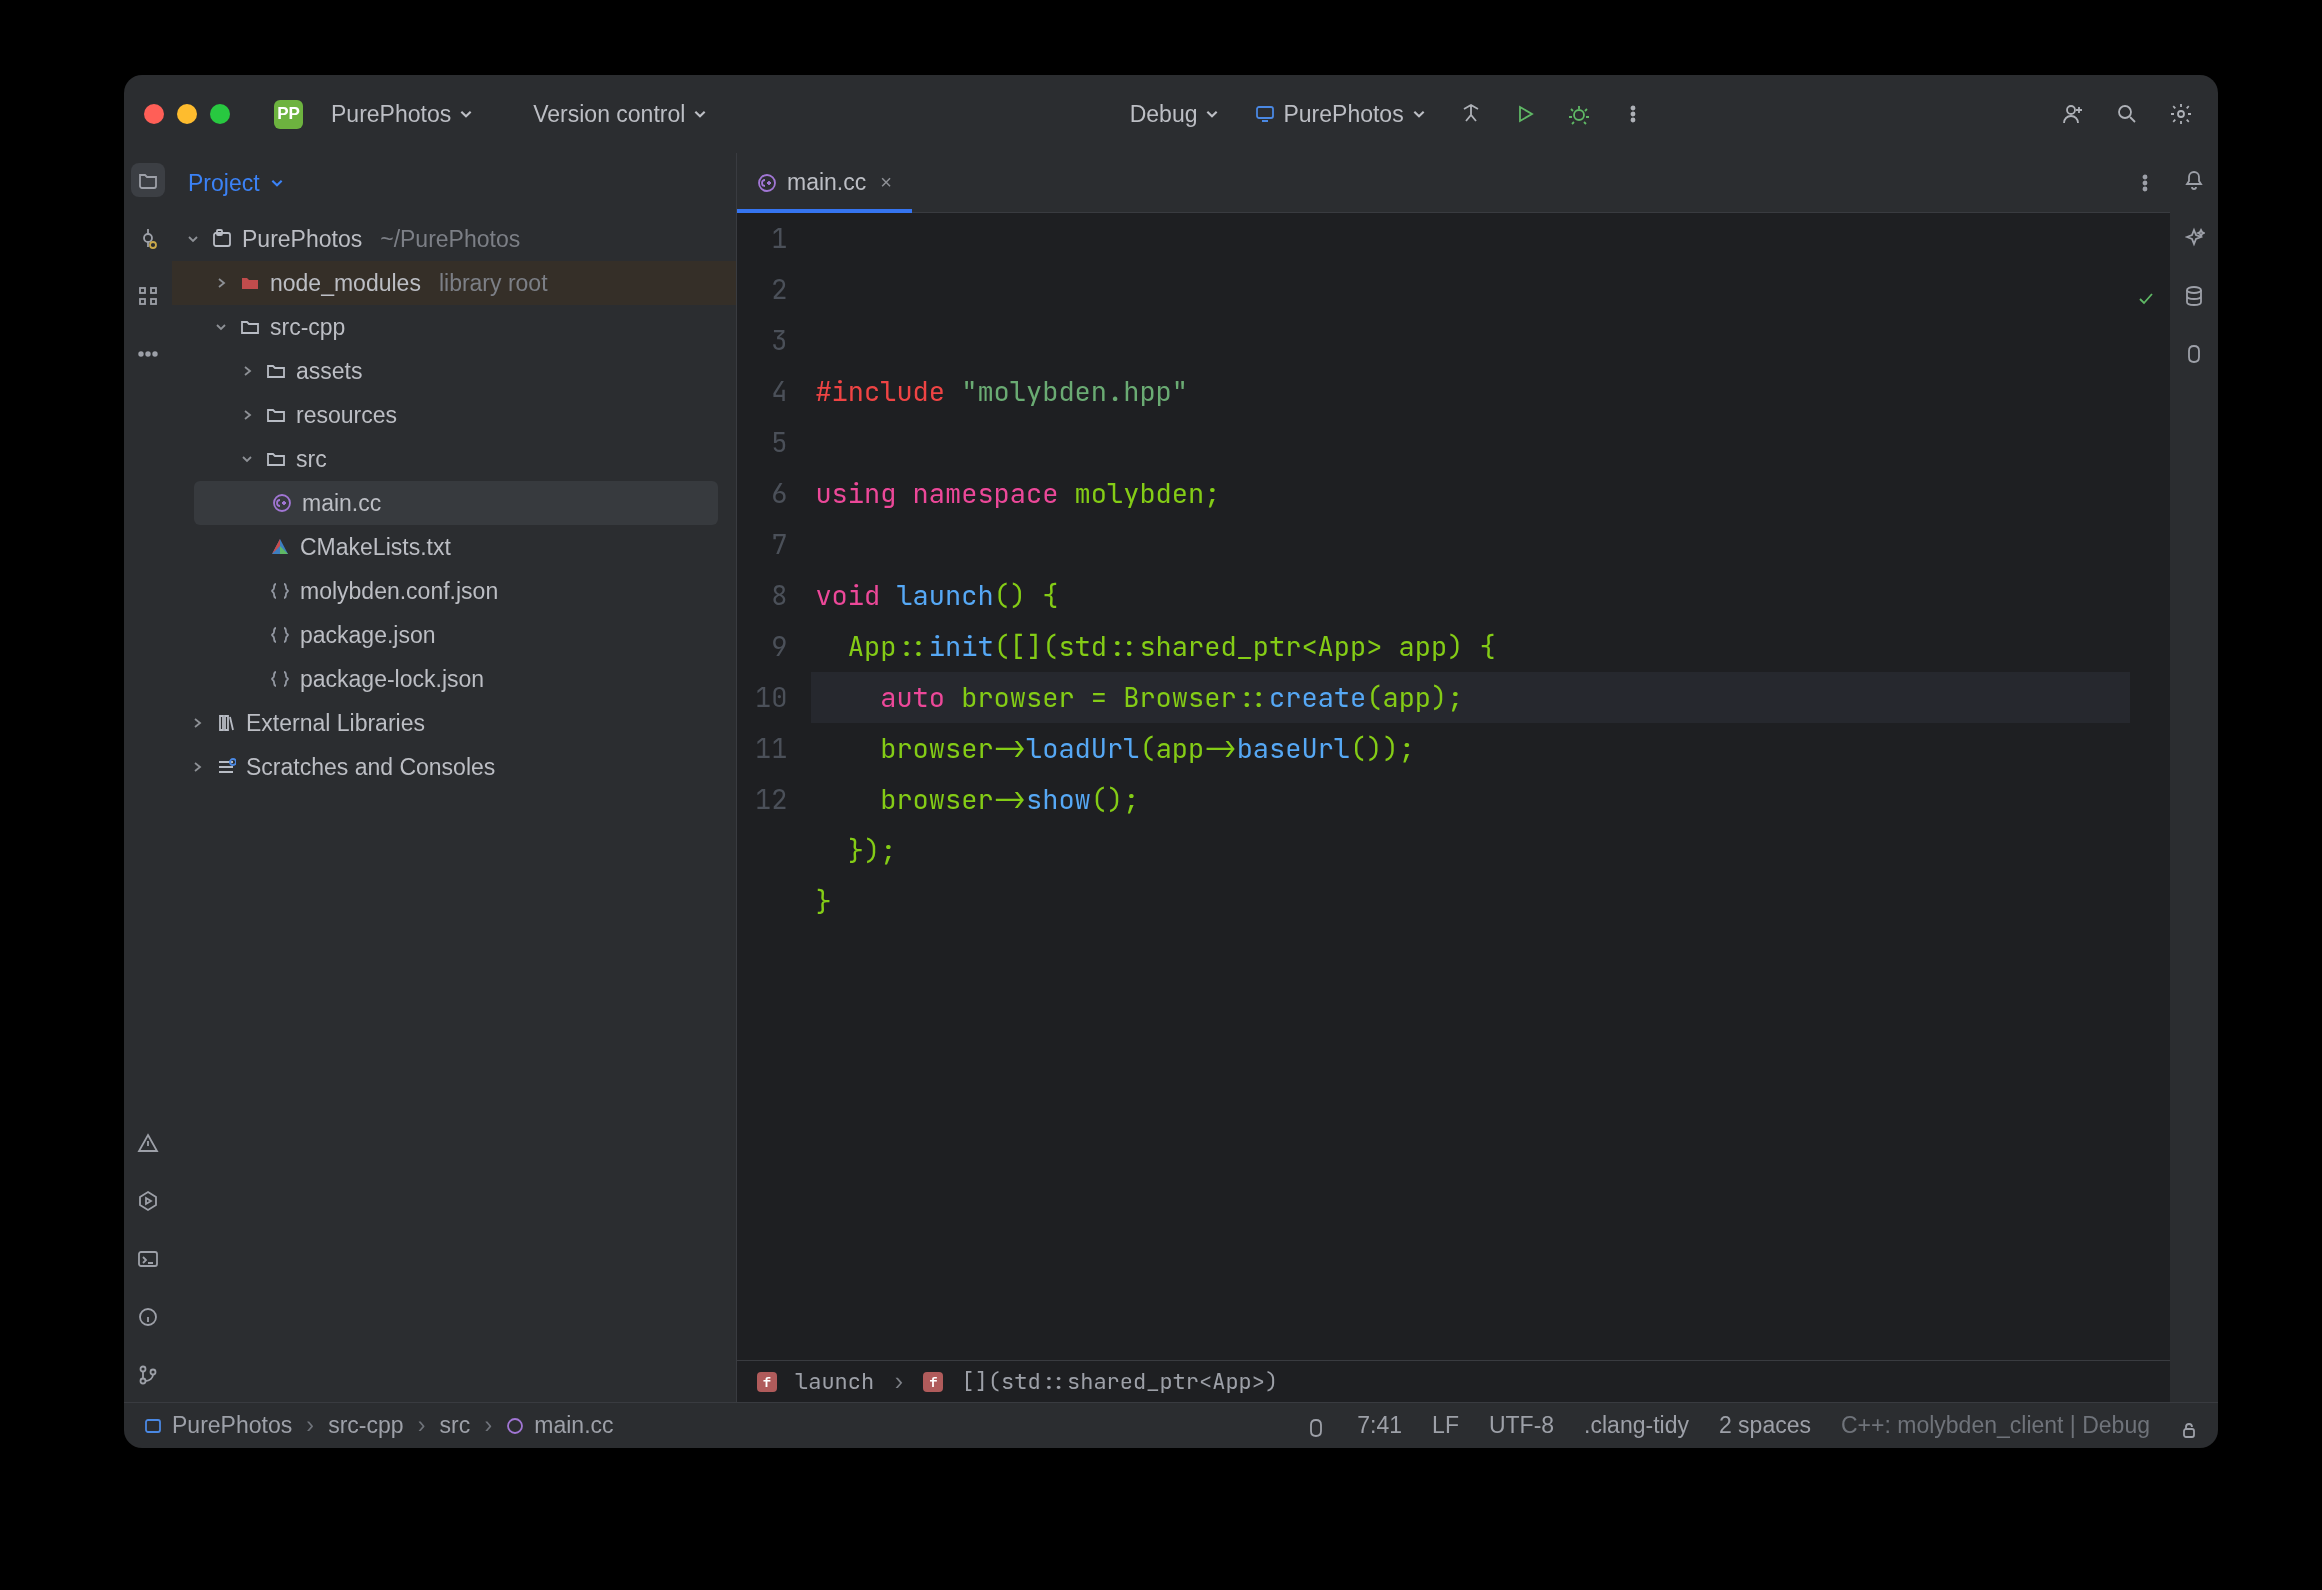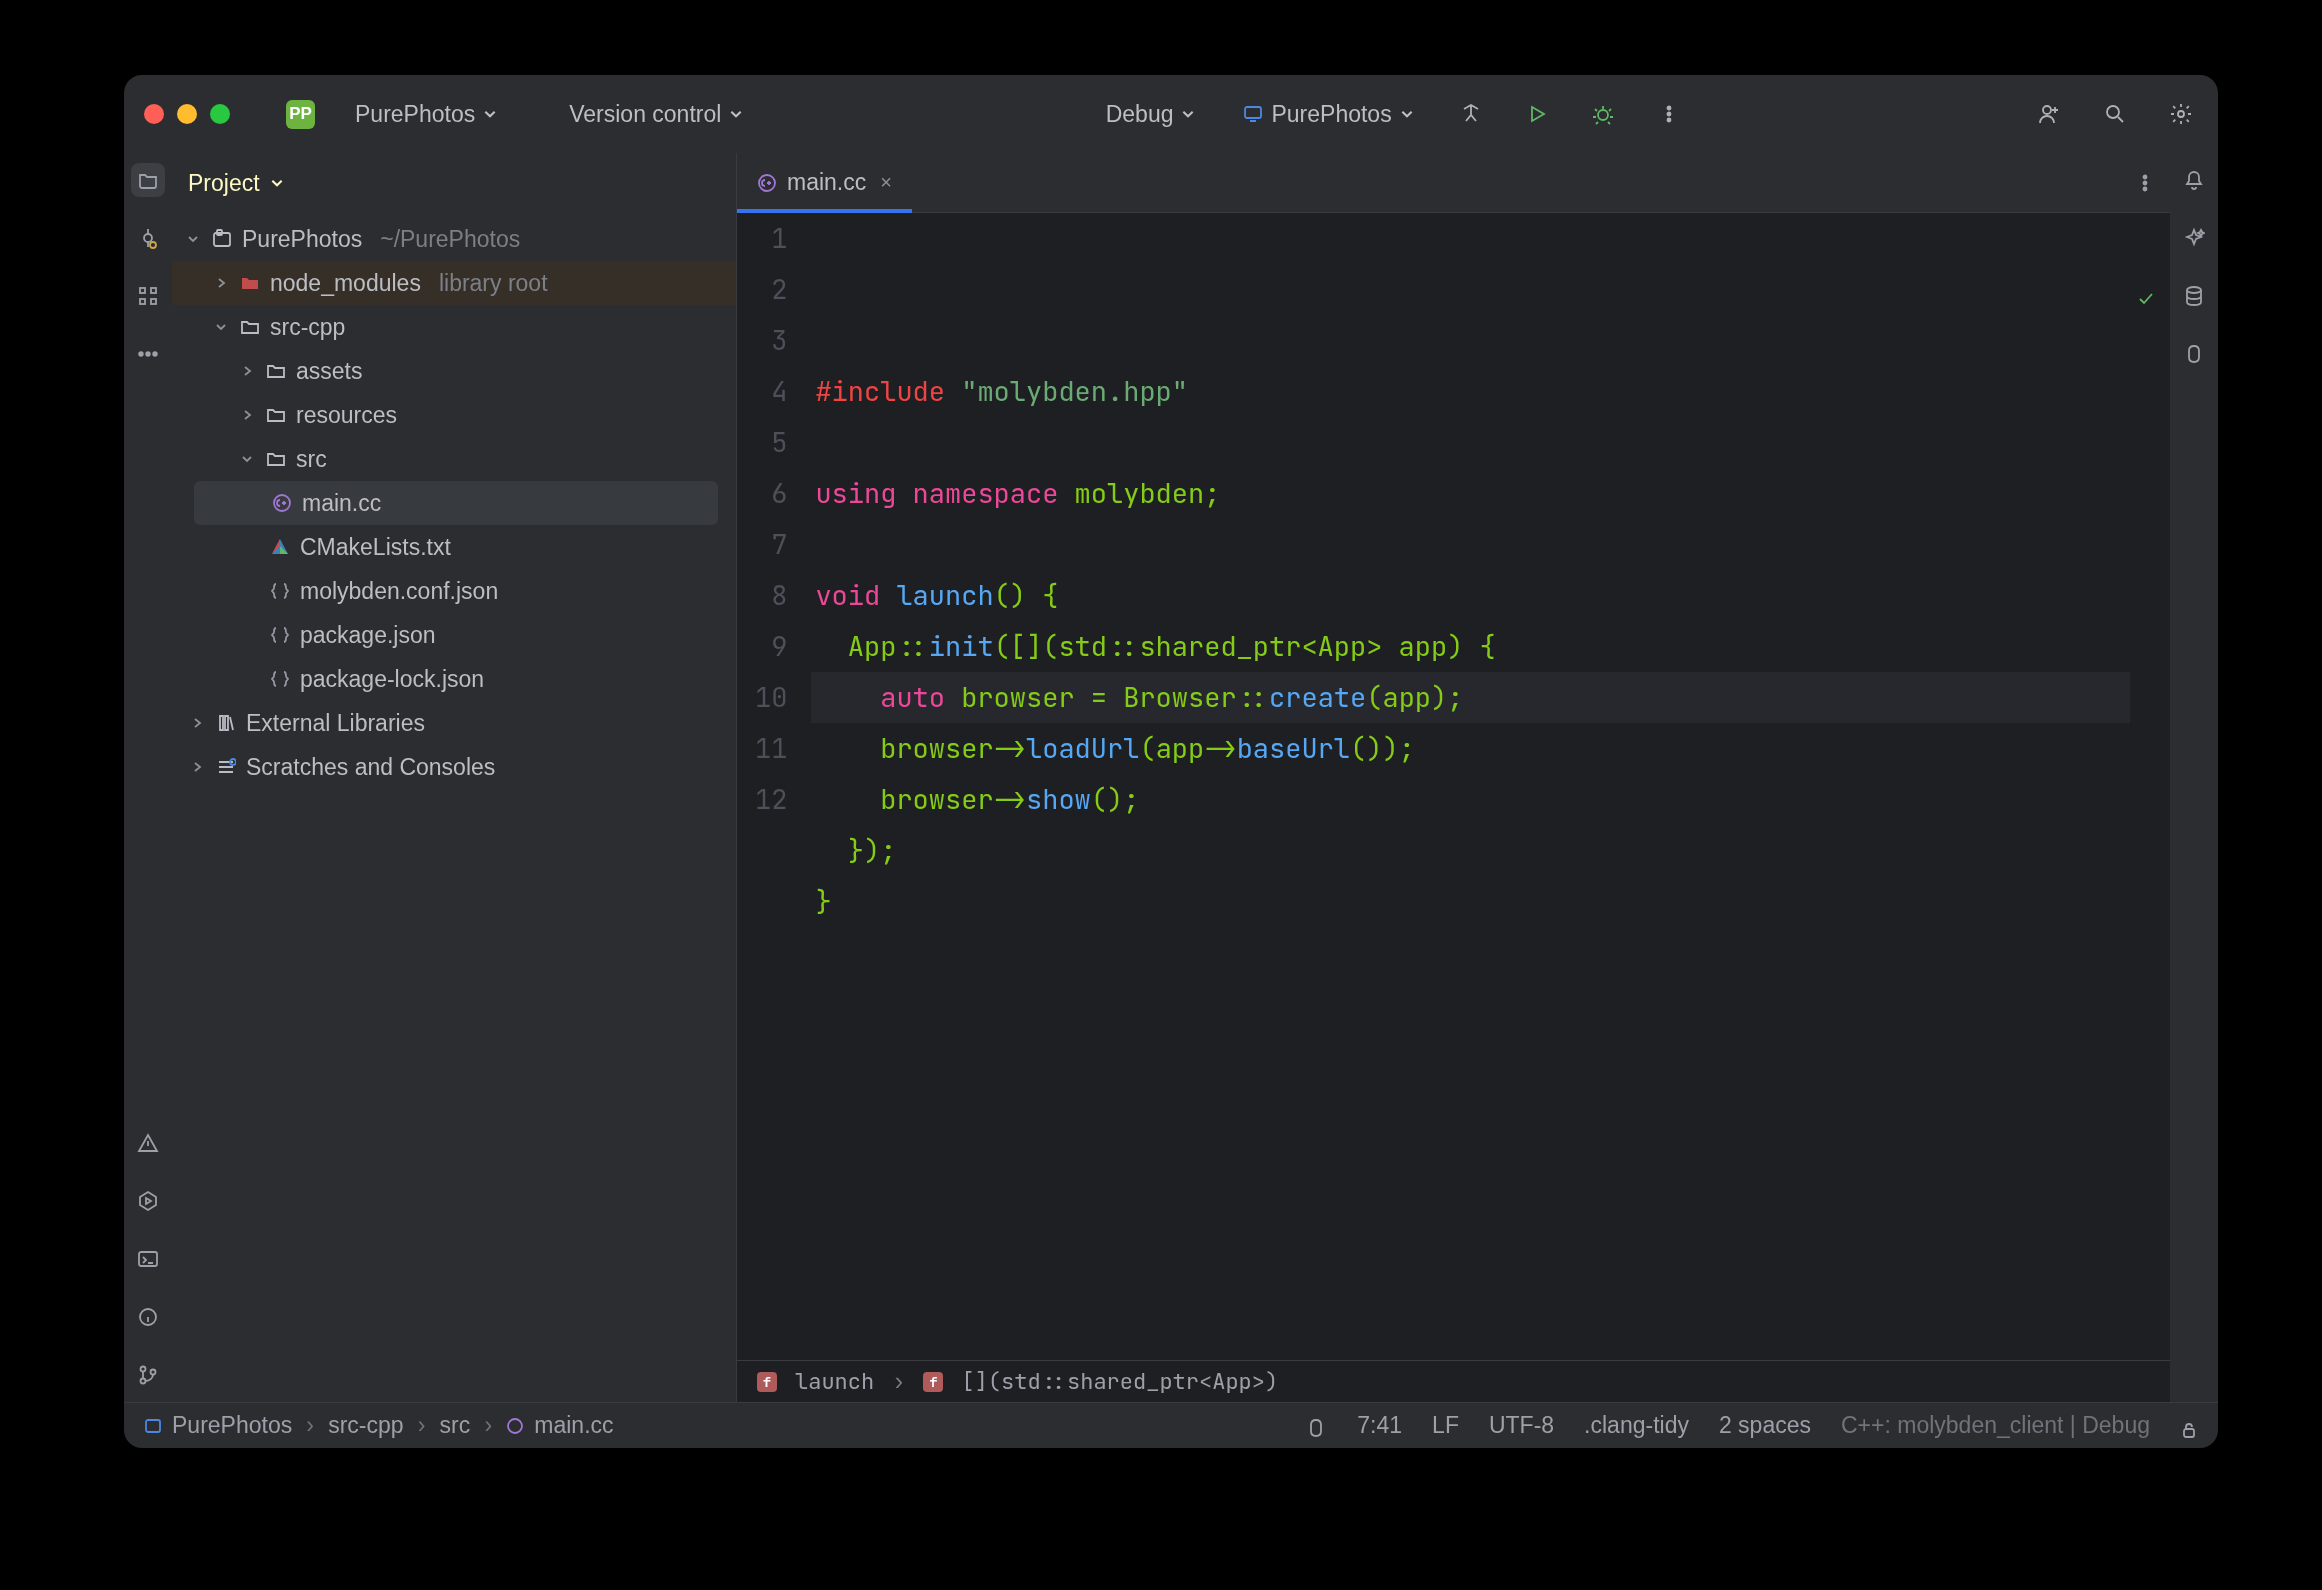--- a/index.html
+++ b/index.html
@@ -46,21 +46,21 @@
     display: flex;
     flex-direction: column;
   }
   
   .titlebar {
     height: 78px;
     display: flex;
     align-items: center;
     padding: 0 20px;
     font-size: 23px;
-    gap: 32px;
+    gap: 20px;
   }
   .stoplights { display:flex; gap:13px; margin-right:20px; }
   .stoplight { width:20px; height:20px; border-radius:50%; }
   .proj-badge {
     width: 29px; height:29px; border-radius:6px;
     background:#6db33f; color:#fff;
     display:flex; align-items:center; justify-content:center;
     font-weight:600; font-size:17px; margin-left:4px;
   }
   .titlebar .proj-name { font-weight:400; color:var(--text); }
@@ -87,21 +87,21 @@
   .rail-bottom { margin-top:auto; margin-bottom:10px; display:flex; flex-direction:column; gap:24px; align-items:center; }
   
   .sidebar {
     width: 565px;
     border-right:1px solid var(--border);
     display:flex; flex-direction:column;
     font-size:23px;
   }
   .sidebar-header {
     height:60px; display:flex; align-items:center; gap:10px;
-    padding:0 16px; font-weight:500; color:#fef9c3;
+    padding:0 16px; font-weight:500; color:#3b82f6;
   }
   .tree { flex:1; overflow:auto; padding-top:4px; }
   .row {
     height:44px; display:flex; align-items:center; gap:10px;
     padding:0 12px; cursor:pointer; white-space:nowrap;
   }
   .row.sel { background:var(--selection); border-radius:6px; margin:0 18px 0 22px; padding-left:8px; }
   .row.brown { background:#352f28; }
   .twisty { width:18px; display:flex; justify-content:center; color:#8e9196; }
   .folder-ic { color:#b8bcc4; }

